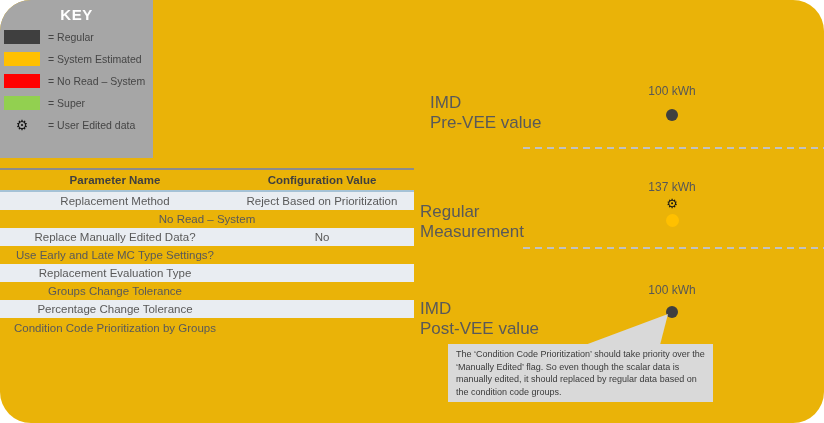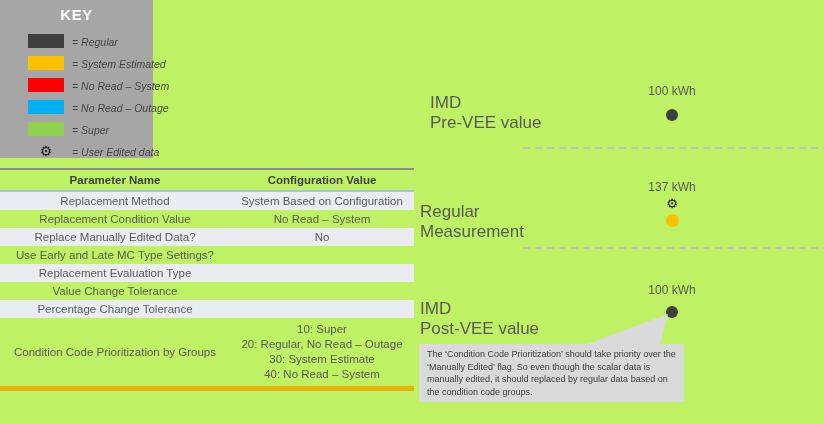--- a/index.html
+++ b/index.html
@@ -1,23 +1,23 @@
 <!DOCTYPE html>
 <html><head>
 <meta charset="utf-8">
 <style>
   html,body{margin:0;padding:0;background:#fff;}
   .canvas{
-    position:relative;width:824px;height:423px;background:#bef264;overflow:hidden;
-    font-family:"Liberation Sans",sans-serif;color:#595959;
+    position:relative;width:824px;height:423px;background:#eab308;overflow:hidden;
+    font-family:"Liberation Sans",sans-serif;color:#595959;border-radius:31px;
   }
   
   .key{position:absolute;left:0;top:0;width:153px;height:158px;background:#A6A6A6;}
   .key-title{text-align:center;color:#ffffff;font-size:15px;font-weight:bold;letter-spacing:.5px;margin:6px 0 3px;}
-  .key-item{display:flex;align-items:flex-end;height:22px;padding-left:28px;font-style:italic;}
+  .key-item{display:flex;align-items:center;height:22px;padding-left:4px;}
   .swatch{width:36px;height:14px;flex:0 0 36px;}
   .icon-cell{width:36px;flex:0 0 36px;text-align:center;font-size:14px;line-height:14px;color:#141414;font-family:"DejaVu Sans",sans-serif;}
   .key-label{margin-left:8px;font-size:10.5px;color:#454545;white-space:nowrap;}
   
   .ptable{position:absolute;left:0;top:168px;width:414px;border-top:2px solid #8C8C8C;border-bottom:5px solid #eab308;font-size:11.5px;}
   .thead{display:flex;height:20px;align-items:center;border-bottom:2px solid #A5C2D6;font-weight:bold;color:#3f3f3f;}
   .trow{display:flex;align-items:center;height:18px;color:#595959;}
   .trow.alt{background:#E9EDF2;}
   .trow.tall{height:auto;padding:4px 0;}
   .cell{text-align:center;}
@@ -26,21 +26,21 @@
   
   .sec-label{position:absolute;text-align:left;font-size:17px;line-height:20px;color:#595959;white-space:pre-line;}
   .sec-value{position:absolute;text-align:center;font-size:12px;color:#575757;width:120px;}
   .dot{position:absolute;border-radius:50%;}
   .dot-12{width:12px;height:12px;}
   .dot-13{width:13px;height:13px;}
   .gear-small{position:absolute;width:20px;text-align:center;font-size:13px;line-height:14px;color:#141414;font-family:"DejaVu Sans",sans-serif;}
   .dash-line{position:absolute;height:2px;width:301px;left:523px;
     background:repeating-linear-gradient(90deg,#c1c1c1 0 7px,transparent 7px 12px);}
   
-  .callout{position:absolute;left:419px;top:344px;width:265px;box-sizing:border-box;
+  .callout{position:absolute;left:448px;top:344px;width:265px;box-sizing:border-box;
     background:#D9D9D9;padding:4px 8px;font-size:9px;line-height:12.5px;color:#3a3a3a;}
   .callout-pointer{position:absolute;left:575px;top:311px;width:100px;height:34px;}
 </style>
 </head>
 <body>
 
 <div class="canvas">
 
   <div class="key">
     <div class="key-title">KEY</div>
@@ -51,72 +51,63 @@
     </div>
     <div class="key-item">
       <div class="swatch" style="background: rgb(255, 192, 0);"></div>
       <div class="key-label">= System Estimated</div>
     </div>
     <div class="key-item">
       <div class="swatch" style="background: rgb(255, 0, 0);"></div>
       <div class="key-label">= No Read – System</div>
     </div>
     <div class="key-item">
-      <div class="swatch" style="background: rgb(0, 176, 240);"></div>
-      <div class="key-label">= No Read – Outage</div>
-    </div>
-    <div class="key-item">
       <div class="swatch" style="background: rgb(146, 208, 80);"></div>
       <div class="key-label">= Super</div>
     </div>
     <div class="key-item">
       <div class="icon-cell">⚙</div>
       <div class="key-label">= User Edited data</div>
     </div>
   </div>
 
   <div class="ptable">
     <div class="thead">
       <div class="cell c1">Parameter Name</div>
       <div class="cell c2">Configuration Value</div>
     </div>
     <div class="trow alt">
       <div class="cell c1">Replacement Method</div>
-      <div class="cell c2">System Based on Configuration</div>
+      <div class="cell c2">Reject Based on Prioritization</div>
     </div>
     <div class="trow">
-      <div class="cell c1">Replacement Condition Value</div>
       <div class="cell c2">No Read – System</div>
     </div>
     <div class="trow alt">
       <div class="cell c1">Replace Manually Edited Data?</div>
       <div class="cell c2">No</div>
     </div>
     <div class="trow">
       <div class="cell c1">Use Early and Late MC Type Settings?</div>
       <div class="cell c2"></div>
     </div>
     <div class="trow alt">
       <div class="cell c1">Replacement Evaluation Type</div>
       <div class="cell c2"></div>
     </div>
     <div class="trow">
-      <div class="cell c1">Value Change Tolerance</div>
+      <div class="cell c1">Groups Change Tolerance</div>
       <div class="cell c2"></div>
     </div>
     <div class="trow alt">
       <div class="cell c1">Percentage Change Tolerance</div>
       <div class="cell c2"></div>
     </div>
     <div class="trow tall">
       <div class="cell c1">Condition Code Prioritization by Groups</div>
-      <div class="cell c2">10: Super
-20: Regular, No Read – Outage
-30: System Estimate
-40: No Read – System</div>
     </div>
   </div>
 
   <div class="sec-label" style="left:430px;top:93px;width:120px;">IMD
 Pre-VEE value</div>
   <div class="sec-value" style="left:612px;top:84px;">100 kWh</div>
   <div class="dot dot-12" style="left: 666px; top: 109px; background: rgb(63, 63, 63);"></div>
   <div class="dash-line" style="top:147px;"></div>
 
   <div class="sec-value" style="left:612px;top:180px;">137 kWh</div>

